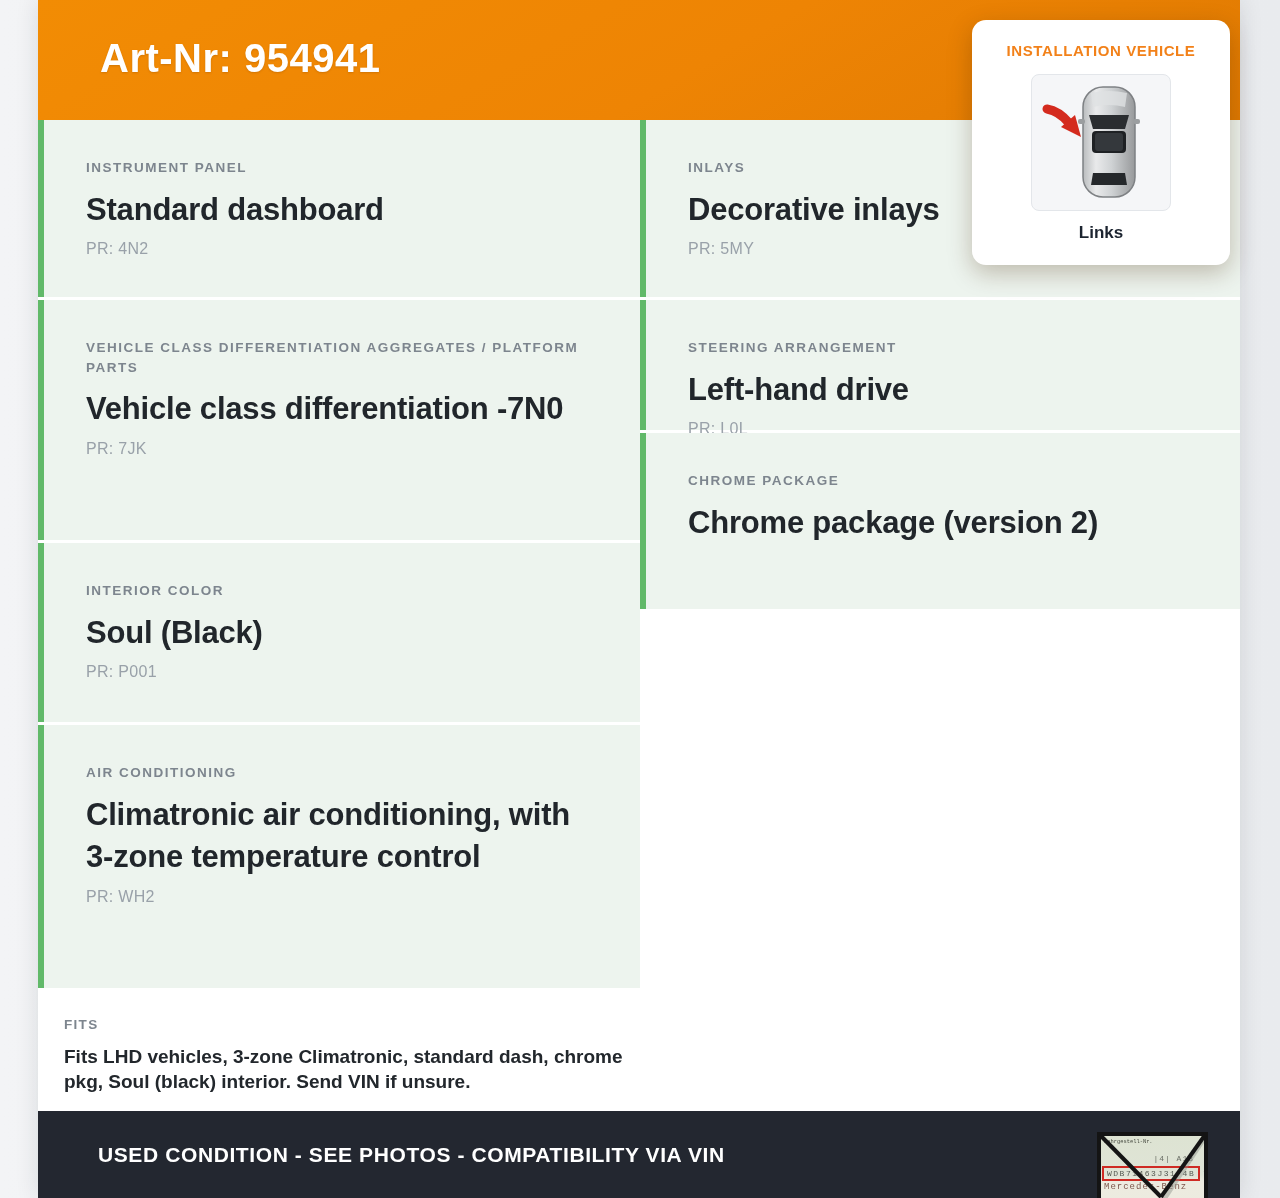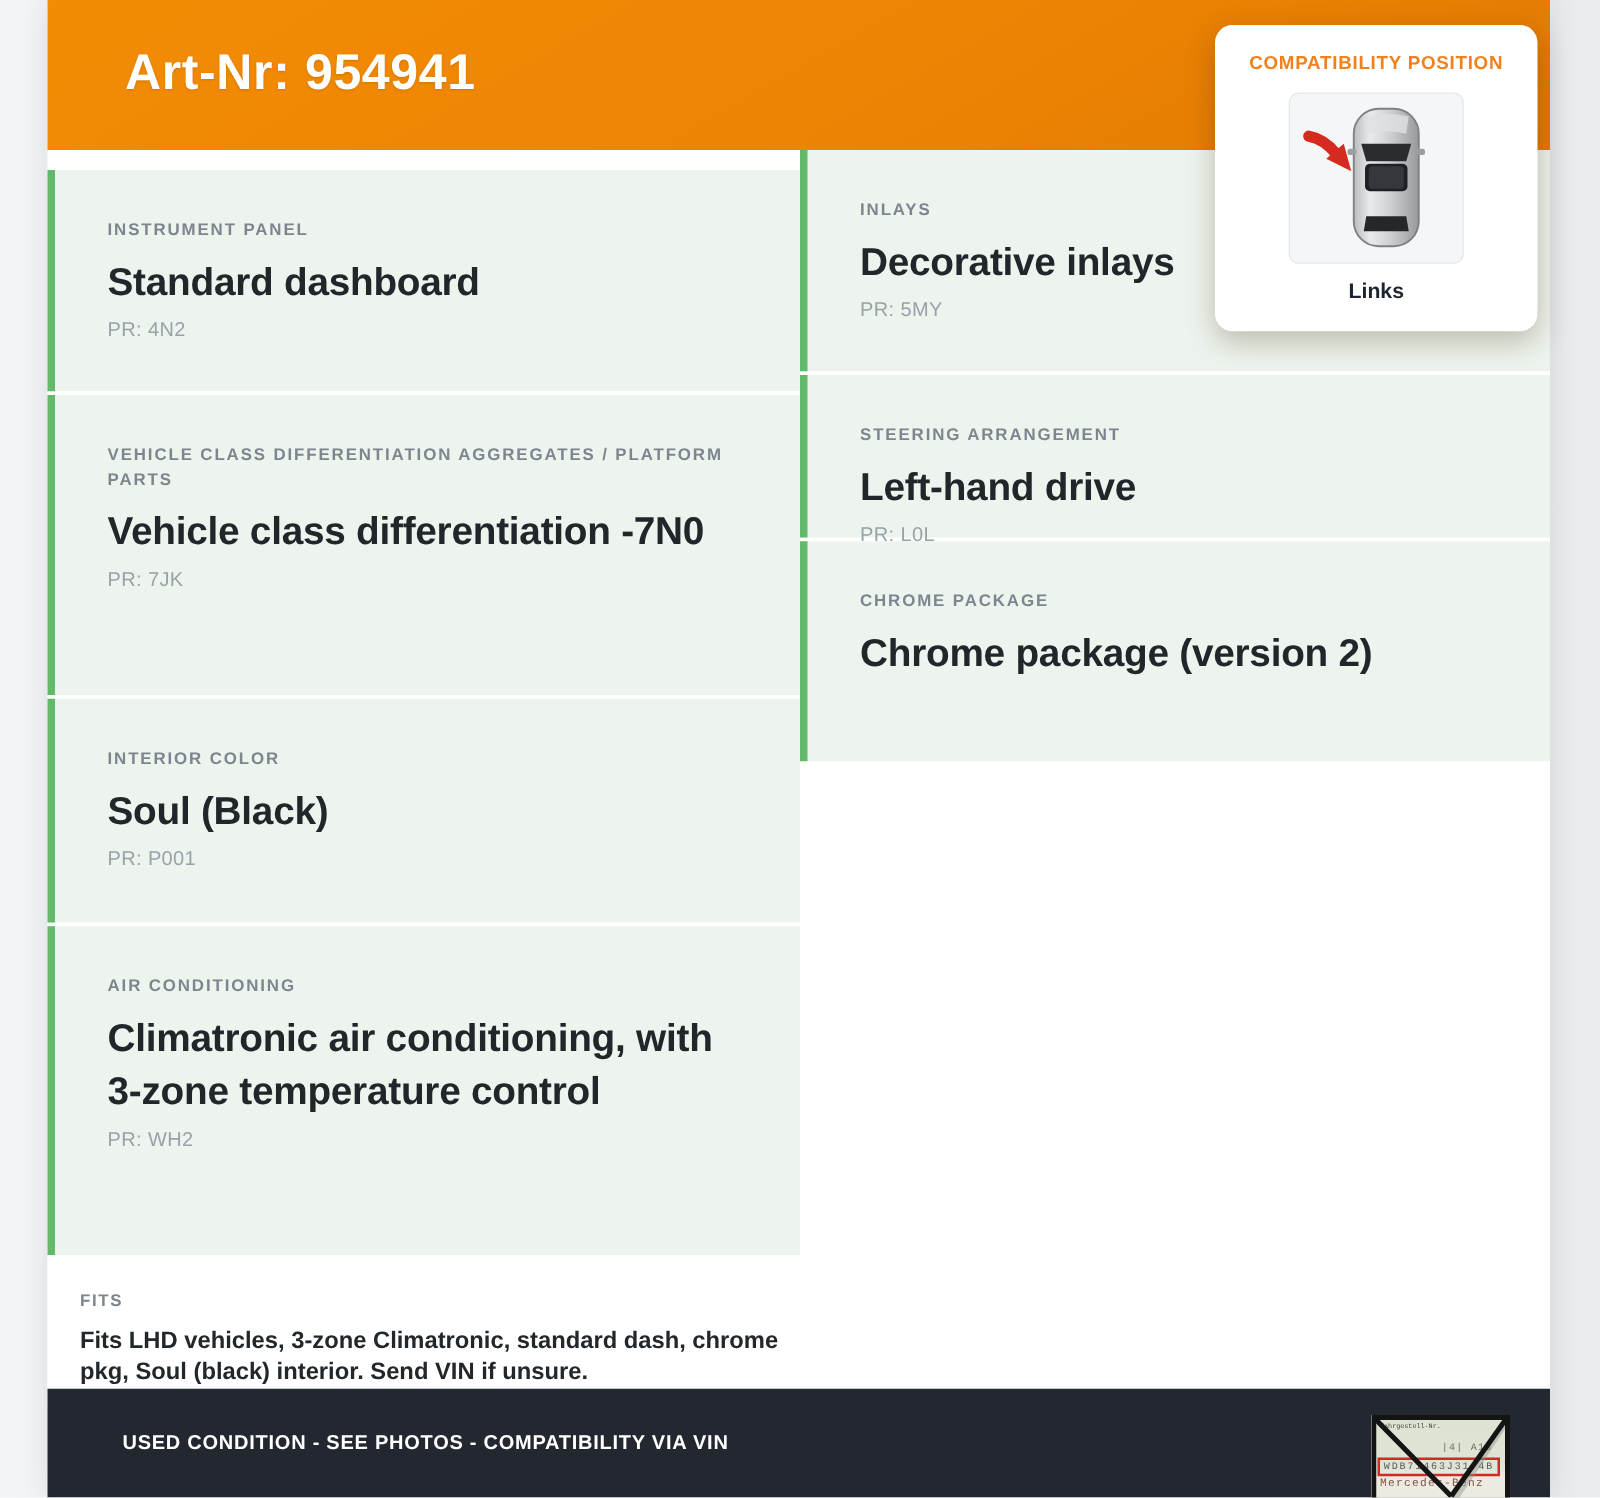--- a/index.html
+++ b/index.html
@@ -18,21 +18,21 @@
   .hdr {
     position:absolute; left:0; top:0; width:100%; height:120px;
     background:linear-gradient(150deg,#f28c04 0%,#ee8404 55%,#e07a02 100%);
   }
   .hdr h1 {
     padding:36px 0 0 62px; color:#ffffff; font-size:40px; font-weight:bold;
     letter-spacing:.5px; text-shadow:0 1px 2px rgba(120,60,0,.25);
   }
   
   .col { position:absolute; top:120px; display:flex; flex-direction:column; gap:3px; }
-  .col-left  { left:0;    width:602px;margin-top:16px; }
+  .col-left  { left:0;    width:602px; }
   .col-right { left:602px; width:600px; }
   .card {
     background:#edf4ee; border-left:6px solid #61b969;
     padding:38px 36px 0 42px;
   }
   .h-l1{height:177px;} .h-l2{height:240px;} .h-l3{height:179px;} .h-l4{height:263px;}
   .h-r1{height:177px;} .h-r2{height:130px;} .h-r3{height:176px;}
   .lbl {
     color:#7d858e; font-size:13.5px; font-weight:bold; letter-spacing:1.5px;
     line-height:1.45; margin-bottom:11px;
@@ -45,21 +45,21 @@
   
   .fits { background:#ffffff; height:118px; padding:24px 16px 0 26px; }
   .fits .lbl { margin-bottom:9px; letter-spacing:1.3px; }
   .fits p { color:#22272c; font-size:19px; font-weight:bold; line-height:1.36; }
   
   .ftr {
     position:absolute; left:0; top:1111px; width:100%; height:87px;
     background:#232730; display:flex; align-items:center;
   }
   .ftr span {
-    color:#ffffff; font-size:16px; font-weight:bold; letter-spacing:.6px;
+    color:#ffffff; font-size:21px; font-weight:bold; letter-spacing:.6px;
     padding-left:60px;
   }
   
   .install-card {
     position:absolute; left:934px; top:20px; width:258px; height:245px;
     background:#ffffff; border-radius:14px; z-index:20;
     box-shadow:0 8px 24px rgba(70,35,0,.28);
     text-align:center; padding-top:22px;
   }
   .install-title { color:#f28119; font-size:15px; font-weight:bold; letter-spacing:.6px; }
@@ -136,21 +136,21 @@
       <div class="ttl">Left-hand drive</div>
       <div class="pr">PR: L0L</div>
     </div>
     <div class="card h-r3">
       <div class="lbl">CHROME PACKAGE</div>
       <div class="ttl">Chrome package (version 2)</div>
     </div>
   </div>
 
   <div class="install-card">
-    <div class="install-title">COMPATIBILITY POSITION</div>
+    <div class="install-title">INSTALLATION VEHICLE</div>
     <div class="install-imgbox">
       <svg width="124" height="124" viewBox="0 0 124 124">
         <defs>
           <linearGradient id="carbody" x1="0" y1="0" x2="1" y2="0">
             <stop offset="0" stop-color="#b9bcbe"></stop>
               <stop offset=".25" stop-color="#e9eaeb"></stop>
             <stop offset=".55" stop-color="#cfd2d4"></stop>
               <stop offset="1" stop-color="#97999b"></stop>
           </linearGradient>
         </defs>

